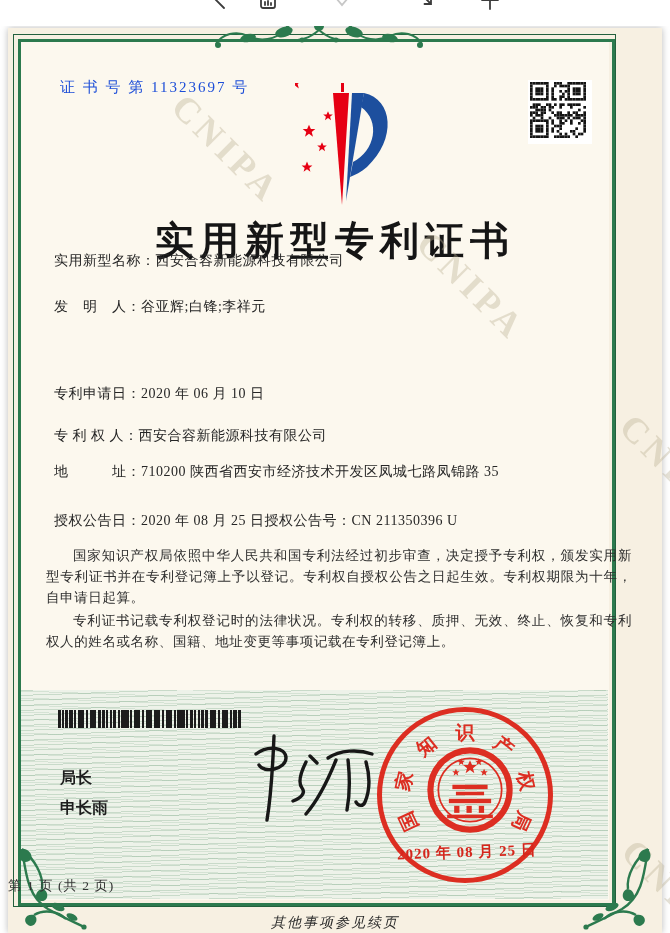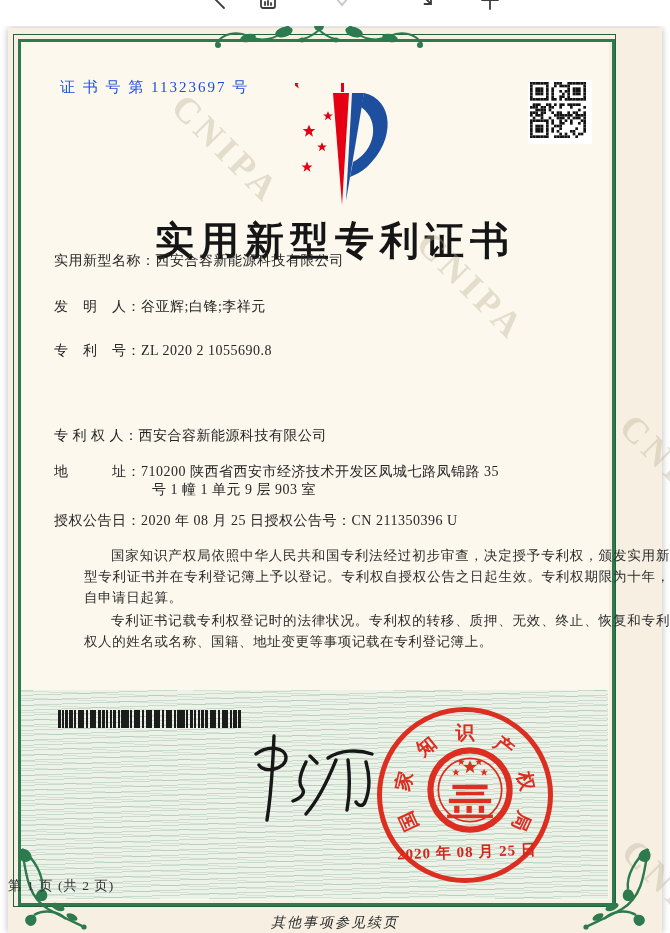--- a/index.html
+++ b/index.html
@@ -30,21 +30,21 @@
   .certno{position:absolute;left:52px;top:50px;font-size:15px;letter-spacing:2px;color:#1d4ed8;}
   .qr{position:absolute;left:520px;top:52px;width:60px;height:60px;background:#fff;padding:2px;}
   .logo{position:absolute;left:287px;top:55px;width:104px;height:132px;}
   .title{position:absolute;left:0;top:186px;width:654px;text-align:center;font-size:39px;font-weight:bold;
          letter-spacing:6px;color:#151515;}
   .row{position:absolute;left:46px;font-size:14px;color:#262626;white-space:pre;letter-spacing:.5px;z-index:3;}
   .row .lbl{color:#262626;}
   .addr2{display:block;margin-left:98px;}
   .pair2{}
   .bodytext{position:absolute;left:38px;width:586px;font-size:13.5px;line-height:21px;color:#2e2e2e;
-            text-align:justify;text-indent:2em;letter-spacing:.6px;z-index:3;margin-left:38px;}
+            text-align:justify;text-indent:2em;letter-spacing:.6px;z-index:3;}
   .barcode{position:absolute;left:50px;top:682px;width:183px;height:18px;z-index:4;
            background-image:repeating-linear-gradient(90deg,#1c1c1c 0 2px,rgba(0,0,0,0) 2px 4px),
                             repeating-linear-gradient(90deg,#1c1c1c 0 1px,rgba(0,0,0,0) 1px 7px),
                             repeating-linear-gradient(90deg,#1c1c1c 0 3px,rgba(0,0,0,0) 3px 11px);}
   .officer{position:absolute;left:52px;top:735px;z-index:4;font-family:"Liberation Sans",sans-serif;}
   .officer div{font-size:16px;font-weight:bold;color:#1e1e1e;line-height:30px;}
   .signature{position:absolute;left:232px;top:700px;width:150px;height:105px;z-index:5;}
   
   .seal{position:absolute;left:369px;top:679px;width:176px;height:176px;z-index:6;opacity:.95;}
   .seal-ring{position:absolute;left:0;top:0;width:166px;height:166px;border:5px solid #dd2418;border-radius:50%;}
@@ -375,30 +375,34 @@
         <use href="#st" transform="translate(14,48) scale(1.05)" fill="#e60013"></use>
         <use href="#st" transform="translate(27,64) scale(0.8)" fill="#e60013"></use>
         <use href="#st" transform="translate(12,84) scale(0.9)" fill="#e60013"></use>
       </svg>
     </div>
 
     <div class="title">实用新型专利证书</div>
 
     <div class="row" style="top:224px"><span class="lbl">实用新型名称：</span><span>西安合容新能源科技有限公司</span></div>
     <div class="row" style="top:270px"><span class="lbl">发　明　人：</span><span>谷亚辉;白锋;李祥元</span></div>
-    <div class="row" style="top:314px"><span class="lbl">专　利　号：</span><span>ZL 2020 2 1055690.8</span></div>
+    <div class="row" style="top:357px"><span class="lbl">专利申请日：</span><span>2020 年 06 月 10 日</span></div>
     <div class="row" style="top:399px"><span class="lbl">专 利 权 人：</span><span>西安合容新能源科技有限公司</span></div>
-    <div class="row" style="top:435px"><span class="lbl">地　　　址：</span><span>710200 陕西省西安市经济技术开发区凤城七路凤锦路 35</span><span class="addr2">号 1 幢 1 单元 9 层 903 室</span></div>
+    <div class="row" style="top:435px"><span class="lbl">地　　　址：</span><span>710200 陕西省西安市经济技术开发区凤城七路凤锦路 35</span></div>
     <div class="row" style="top:484px"><span class="lbl">授权公告日：</span><span>2020 年 08 月 25 日</span><span class="pair2 lbl">授权公告号：</span><span>CN 211350396 U</span></div>
 
     <div class="bodytext" style="top:517px">国家知识产权局依照中华人民共和国专利法经过初步审查，决定授予专利权，颁发实用新型专利证书并在专利登记簿上予以登记。专利权自授权公告之日起生效。专利权期限为十年，自申请日起算。</div>
     <div class="bodytext" style="top:582px">专利证书记载专利权登记时的法律状况。专利权的转移、质押、无效、终止、恢复和专利权人的姓名或名称、国籍、地址变更等事项记载在专利登记簿上。</div>
 
     <div class="barcode"></div>
 
+    <div class="officer">
+      <div>局长</div>
+      <div>申长雨</div>
+    </div>
 
     <div class="signature">
       <svg width="150" height="105" viewBox="0 0 150 105">
         <g stroke="#171717" stroke-width="3.4" fill="none" stroke-linecap="round" stroke-linejoin="round">
           <path d="M34 8 C33 30 32 62 27 92"></path>
           <path d="M16 26 C28 17 46 19 46 30 C46 41 24 46 19 37"></path>
           <path d="M66 34 C61 44 58 55 62 60 C66 65 61 70 53 73"></path>
           <path d="M70 28 l7 7"></path>
           <path d="M88 30 C100 22 118 21 132 26"></path>
           <path d="M96 32 C88 52 78 72 66 86"></path>

